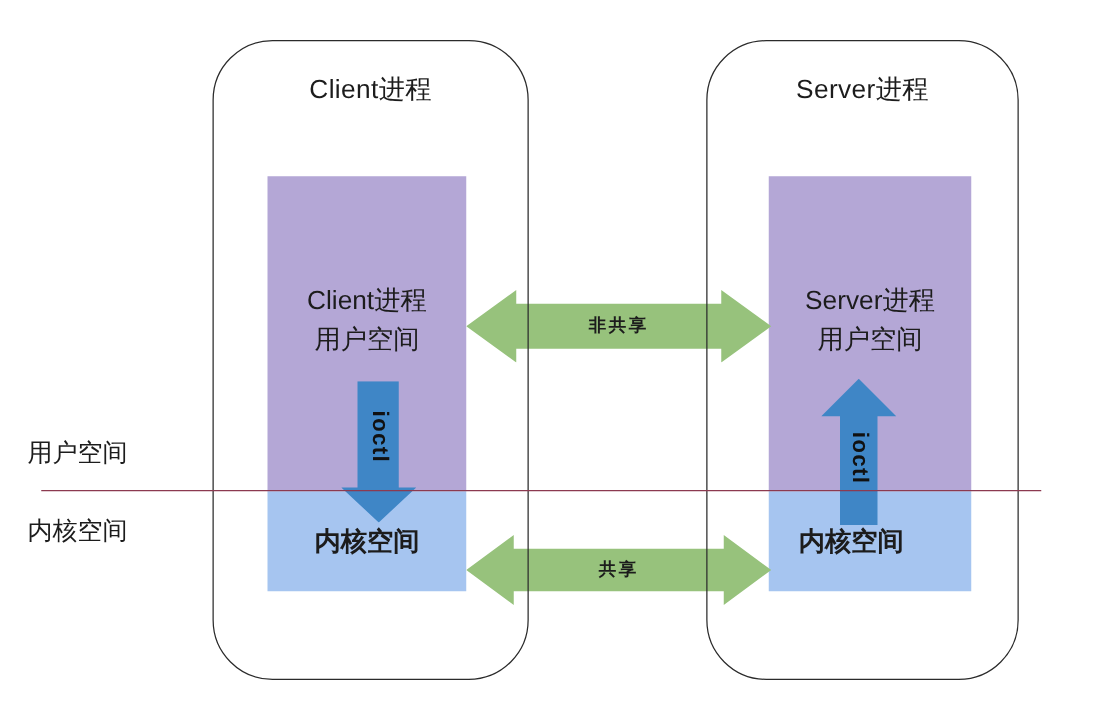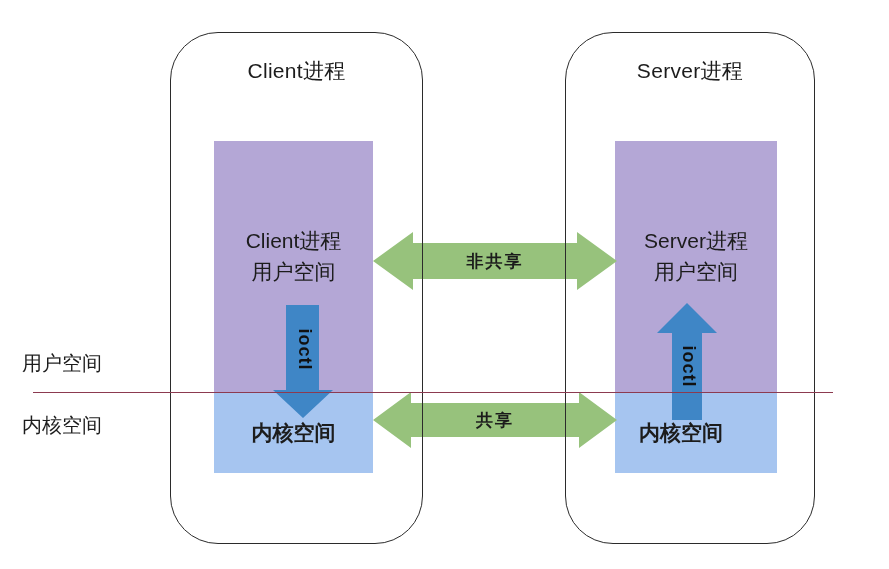--- a/index.html
+++ b/index.html
@@ -92,29 +92,29 @@
   .side-label.user { top: 351px; }
   .side-label.kernel { top: 413px; }
   
   .h-arrow {
     position: absolute;
     left: 373px;
     width: 244px;
     z-index: 2;
   }
   .h-arrow.top { top: 232px; height: 58px; }
-  .h-arrow.bottom { top: 392px; height: 56px; }
+  .h-arrow.bottom { top: 428px; height: 56px; }
   .h-arrow svg { position: absolute; left: 0; top: 0; }
   .h-arrow .arrow-label {
     position: absolute;
     left: 0; top: 0; right: 0; bottom: 0;
     display: flex;
     justify-content: center;
     align-items: center;
-    font-size: 17px;
+    font-size: 14px;
     font-weight: bold;
     color: var(--text, #1c1c1c);
     letter-spacing: 2px;
   }
   
   .v-arrow { position: absolute; z-index: 3; }
   .v-arrow.down { left: 273px; top: 305px; width: 60px; height: 113px; }
   .v-arrow.up   { left: 657px; top: 303px; width: 60px; height: 117px; }
   .ioctl-label {
     position: absolute;

